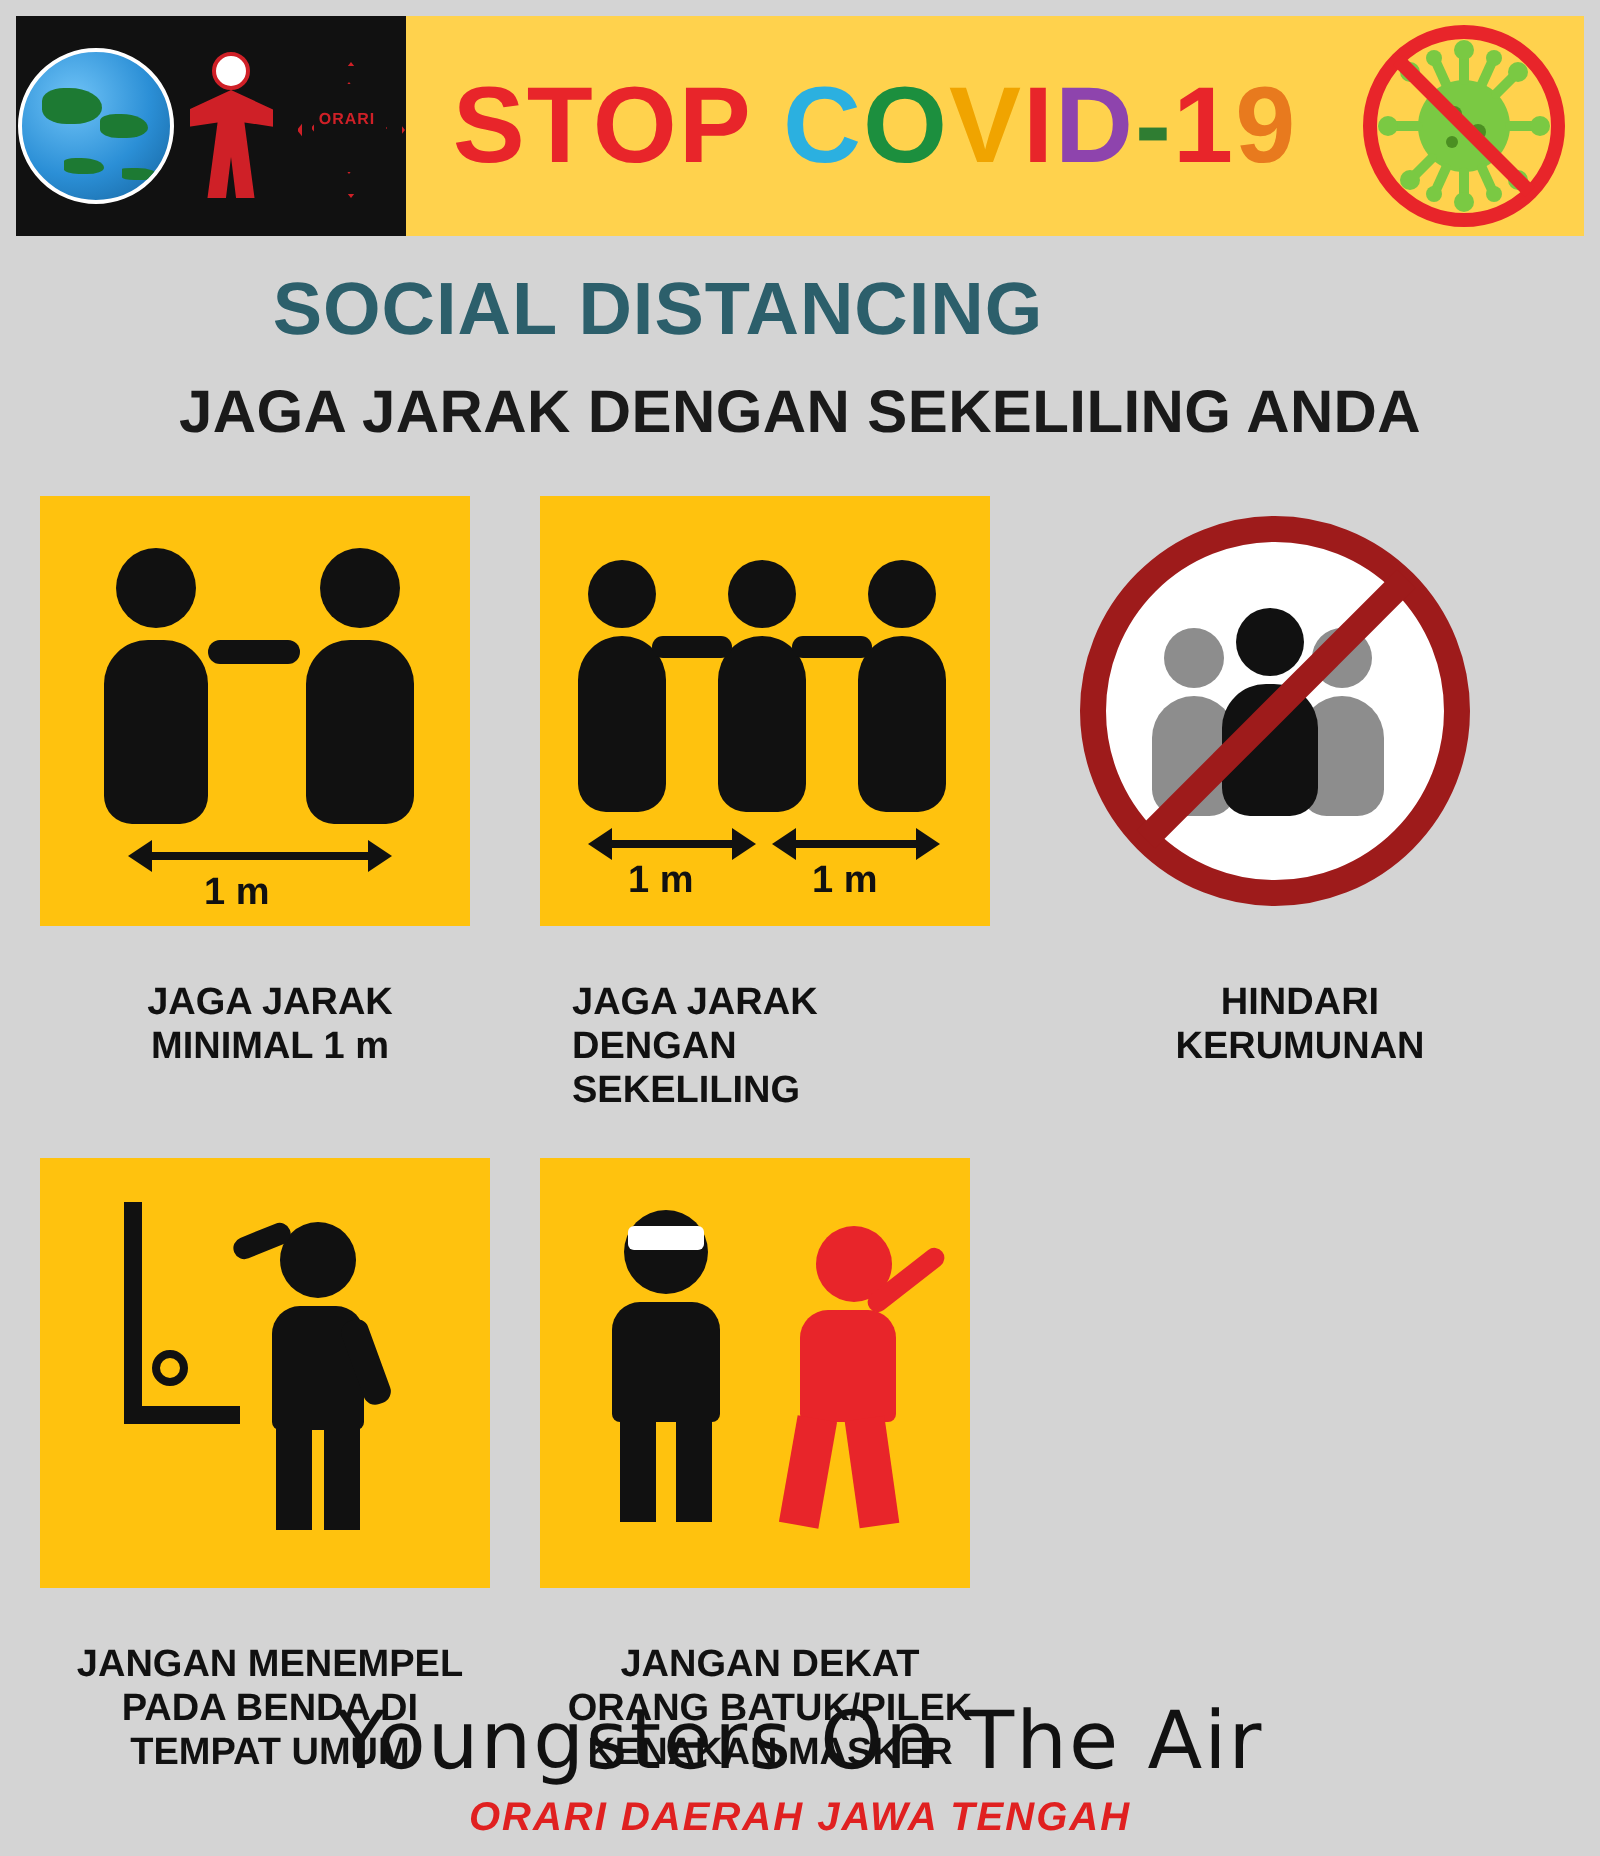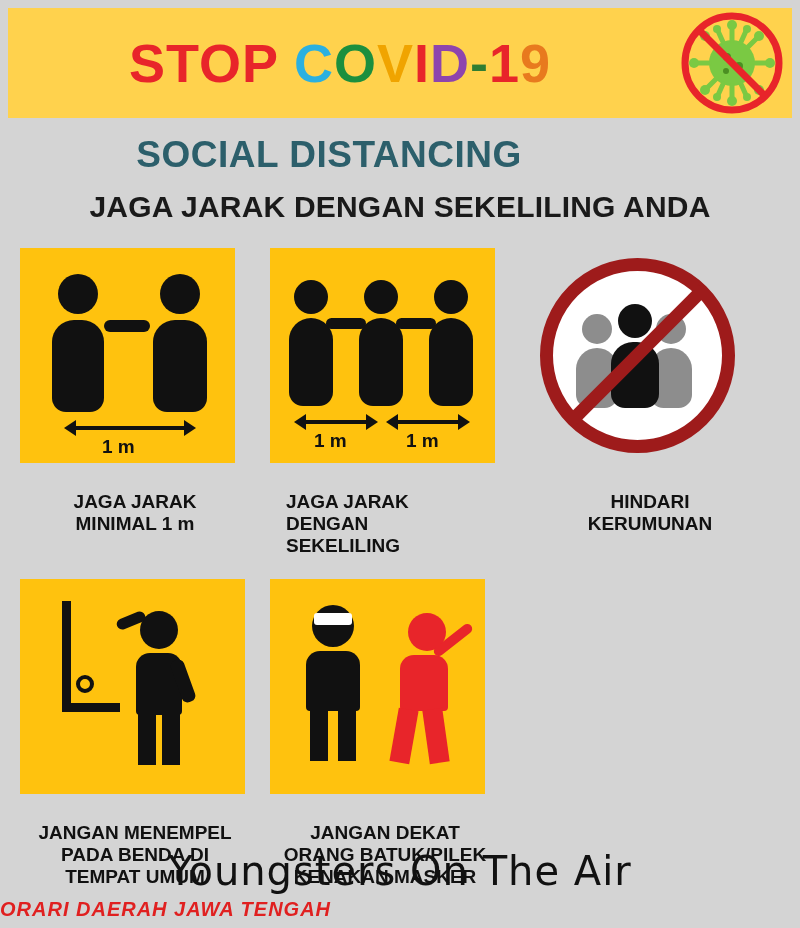--- a/index.html
+++ b/index.html
@@ -134,31 +134,43 @@
     transform:rotate(-45deg);transform-origin:50% 50%;
   }
 
   
   .footer-main{
     position:absolute;left:0;top:848px;width:800px;text-align:center;
     font-size:40px;color:#111111;font-family:"DejaVu Sans", sans-serif;
     letter-spacing:1px;
   }
   .footer-sub{
-    position:absolute;left:0;top:898px;width:800px;text-align:left;
+    position:absolute;left:0;top:898px;width:800px;text-align:center;
     font-size:20px;font-weight:bold;font-style:italic;color:#e02020;letter-spacing:1px;
   }
 </style>
 </head>
 <body>
 
 <div class="poster">
 
   <div class="header">
 
+    <div class="logo-box">
+      <div class="globe"></div>
+      <div class="person-logo">
+        <div class="head"></div>
+        <div class="body"></div>
+      </div>
+      <div class="orari-diamond">
+        <div class="dia"></div>
+        <div class="dia2"></div>
+        <div class="txt">ORARI</div>
+      </div>
+    </div>
 
     <div class="header-title">
       <span class="stop">STOP</span>
       <span class="c1">C</span><span class="c2">O</span><span class="c3">V</span><span class="c4">I</span><span class="c5">D</span><span class="c6">-</span><span class="c7">1</span><span class="c8">9</span>
     </div>
 
     <div class="virus-box">
       <svg width="110" height="104" viewBox="0 0 110 104">
         <g>
           <circle cx="55" cy="52" r="23" fill="#7ac943"></circle>

